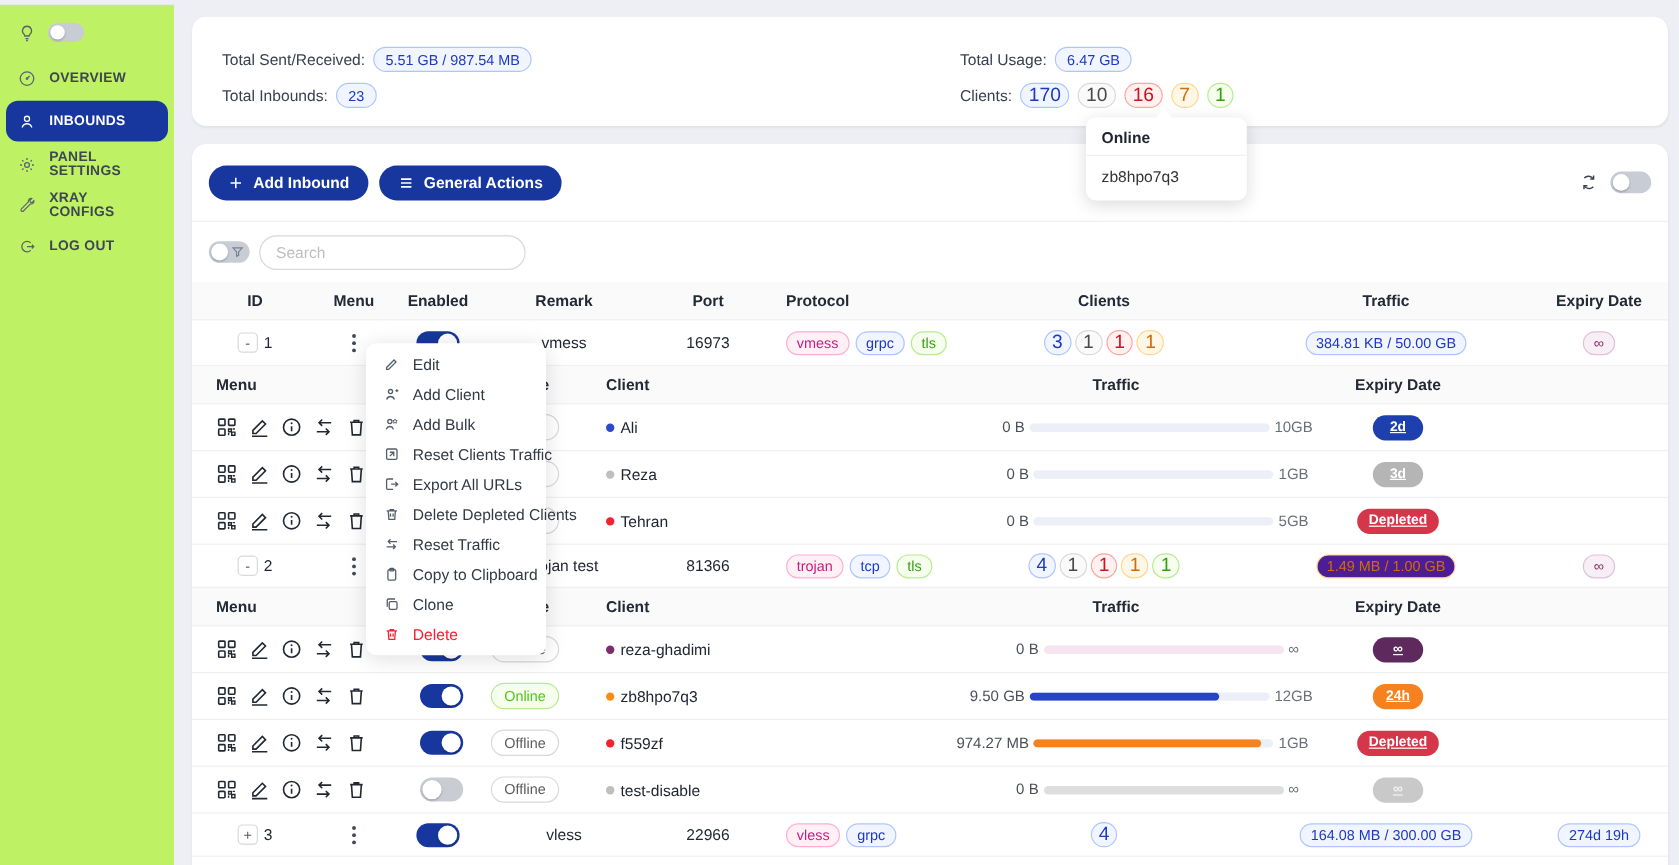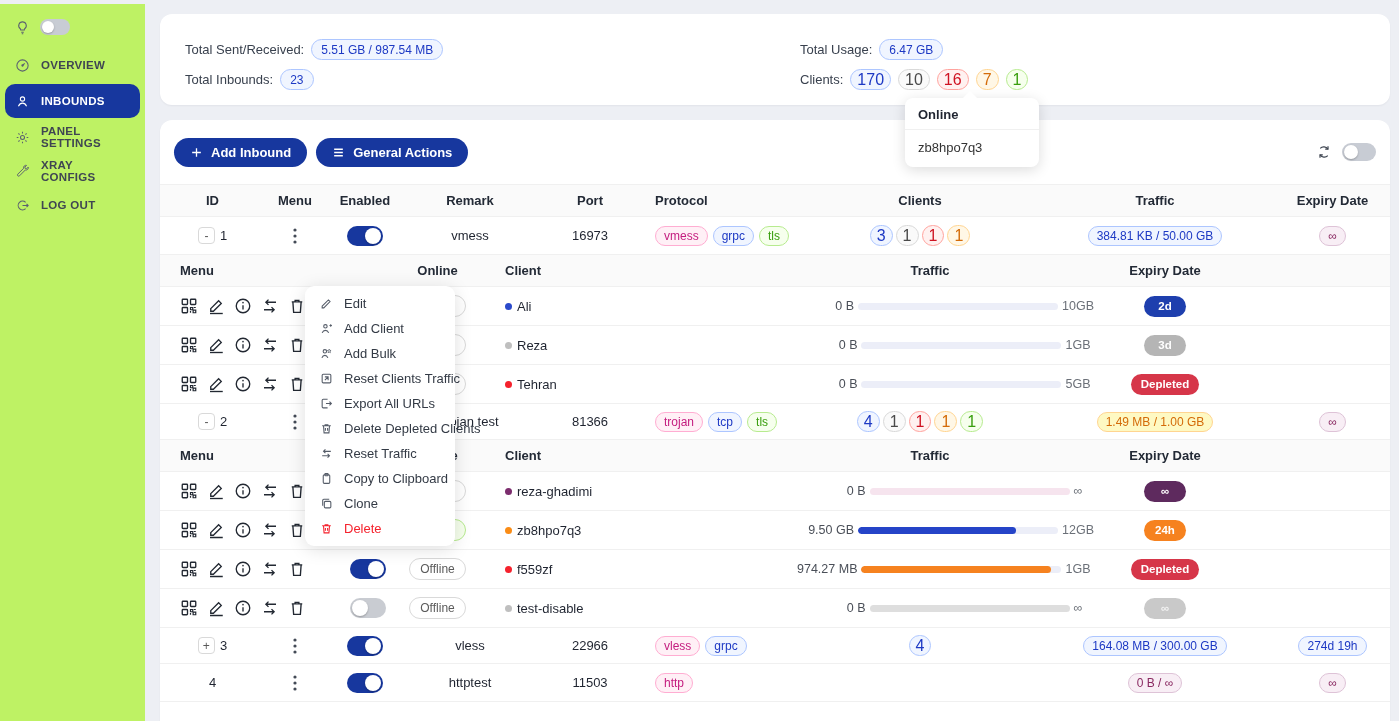--- a/index.html
+++ b/index.html
@@ -74,40 +74,40 @@
   .cell{display:flex;align-items:center;justify-content:center;gap:5px;}
   .cell.left{justify-content:flex-start;}
   .pad10{padding-left:10px;} .pad20{padding-left:20px;} .pad25{padding-left:25px;}
   .expand-btn{width:17px;height:17px;border:1px solid #d9d9d9;border-radius:4px;background:#fff;display:inline-flex;
     align-items:center;justify-content:center;font-size:12px;color:#595959;line-height:1;cursor:pointer;}
   .dots{color:#434a56;cursor:pointer;padding:2px 6px;}
   .tag{display:inline-flex;align-items:center;height:20px;padding:0 8px;border-radius:10px;font-size:12px;border:1px solid;white-space:nowrap;}
   .tag.magenta{background:#fff0f6;border-color:#ffadd2;color:#c41d7f;}
   .tag.blue{background:#f0f5ff;border-color:#adc6ff;color:#1d39c4;}
   .tag.green{background:#f6ffed;border-color:#b7eb8f;color:#389e0d;}
-  .tag.orange{background:#fef9c3;border-color:#ffd591;color:#d46b08;}
+  .tag.orange{background:#4c1d95;border-color:#ffd591;color:#d46b08;}
   .tag.pink{background:#f8eef5;border-color:#dec3d7;color:#8a2a62;}
 
   .status{display:inline-flex;align-items:center;height:22px;padding:0 10px;border-radius:12px;font-size:12px;
     border:1px solid #d9d9d9;color:#5b5b5b;background:#fff;white-space:nowrap;}
   .status.online{border-color:#b7eb8f;color:#52c41a;background:#f6ffed;}
   .dot{width:7px;height:7px;border-radius:50%;flex:none;}
   .menu-icons{display:flex;align-items:center;gap:9px;color:#222832;}
   .menu-icons .mi{cursor:pointer;}
 
   .traffic-wrap{display:flex;align-items:center;justify-content:center;width:100%;font-size:12.5px;color:#4a4f58;}
   .tw-pre{width:88px;text-align:right;margin-right:4px;white-space:nowrap;}
   .pbar{width:200px;height:7px;border-radius:4px;overflow:hidden;flex:none;}
   .pfill{height:100%;border-radius:4px;}
   .t-lav{background:#eceef8;} .t-pink{background:#f6e4ee;} .t-gray{background:#dedede;}
   .f-blue{background:#2544c8;} .f-orange{background:#f6821f;}
   .tw-suf{margin-left:4px;white-space:nowrap;color:#6b7078;}
 
   .badge{display:inline-flex;align-items:center;justify-content:center;min-width:42px;height:21px;padding:0 10px;
-    border-radius:11px;font-size:11.5px;font-weight:700;color:#fff;white-space:nowrap;}
+    border-radius:11px;font-size:11.5px;font-weight:700;color:#fff;white-space:nowrap;text-decoration:underline;}
   .b-navy{background:#1e3fae;} .b-gray{background:#b5b5b5;} .b-red{background:#d63649;}
   .b-plum{background:#5e2a5e;} .b-orange{background:#f6821f;} .b-lgray{background:#c9c9c9;color:#f2f2f2;}
 
   
   .ctx{position:absolute;left:305px;top:286px;width:150px;background:#fff;border-radius:9px;padding:5px 0;z-index:30;
     box-shadow:0 3px 18px rgba(0,0,0,.13);}
   .ctx-item{display:flex;align-items:center;gap:11px;height:25px;padding:0 15px;font-size:13px;color:#333a45;cursor:pointer;white-space:nowrap;}
   .ctx-item .ic{color:#565d69;flex:none;}
   .ctx-item.danger{color:#f5222d;} .ctx-item.danger .ic{color:#f5222d;}
 </style>
@@ -234,20 +234,31 @@
             <path d="M17.7 17.5a7.2 7.2 0 0 1-11.4-1.2"></path>
             <path d="M6 20.5v-4.2h4.2"></path>
           </svg>
       </span>
       <span class="switch sw-md">
           <span class="knob"></span>
         </span>
     </div>
   </div>
 
+  <div class="searchrow">
+    <span class="switch sw-md">
+      <span class="knob"></span>
+      <span class="fun">
+        <svg width="12" height="12" viewBox="0 0 24 24" fill="none" stroke="currentColor" stroke-width="2">
+            <path d="M4.5 5h15l-5.8 6.8v5.7l-3.4 1.7v-7.4z"></path>
+          </svg>
+      </span>
+    </span>
+    <input class="search" placeholder="Search" style="">
+  </div>
 
   <div class="g-main thead">
     <div class="cell">ID</div>
     <div class="cell">Menu</div>
     <div class="cell">Enabled</div>
     <div class="cell">Remark</div>
     <div class="cell">Port</div>
     <div class="cell left pad10">Protocol</div>
     <div class="cell">Clients</div>
     <div class="cell">Traffic</div>

